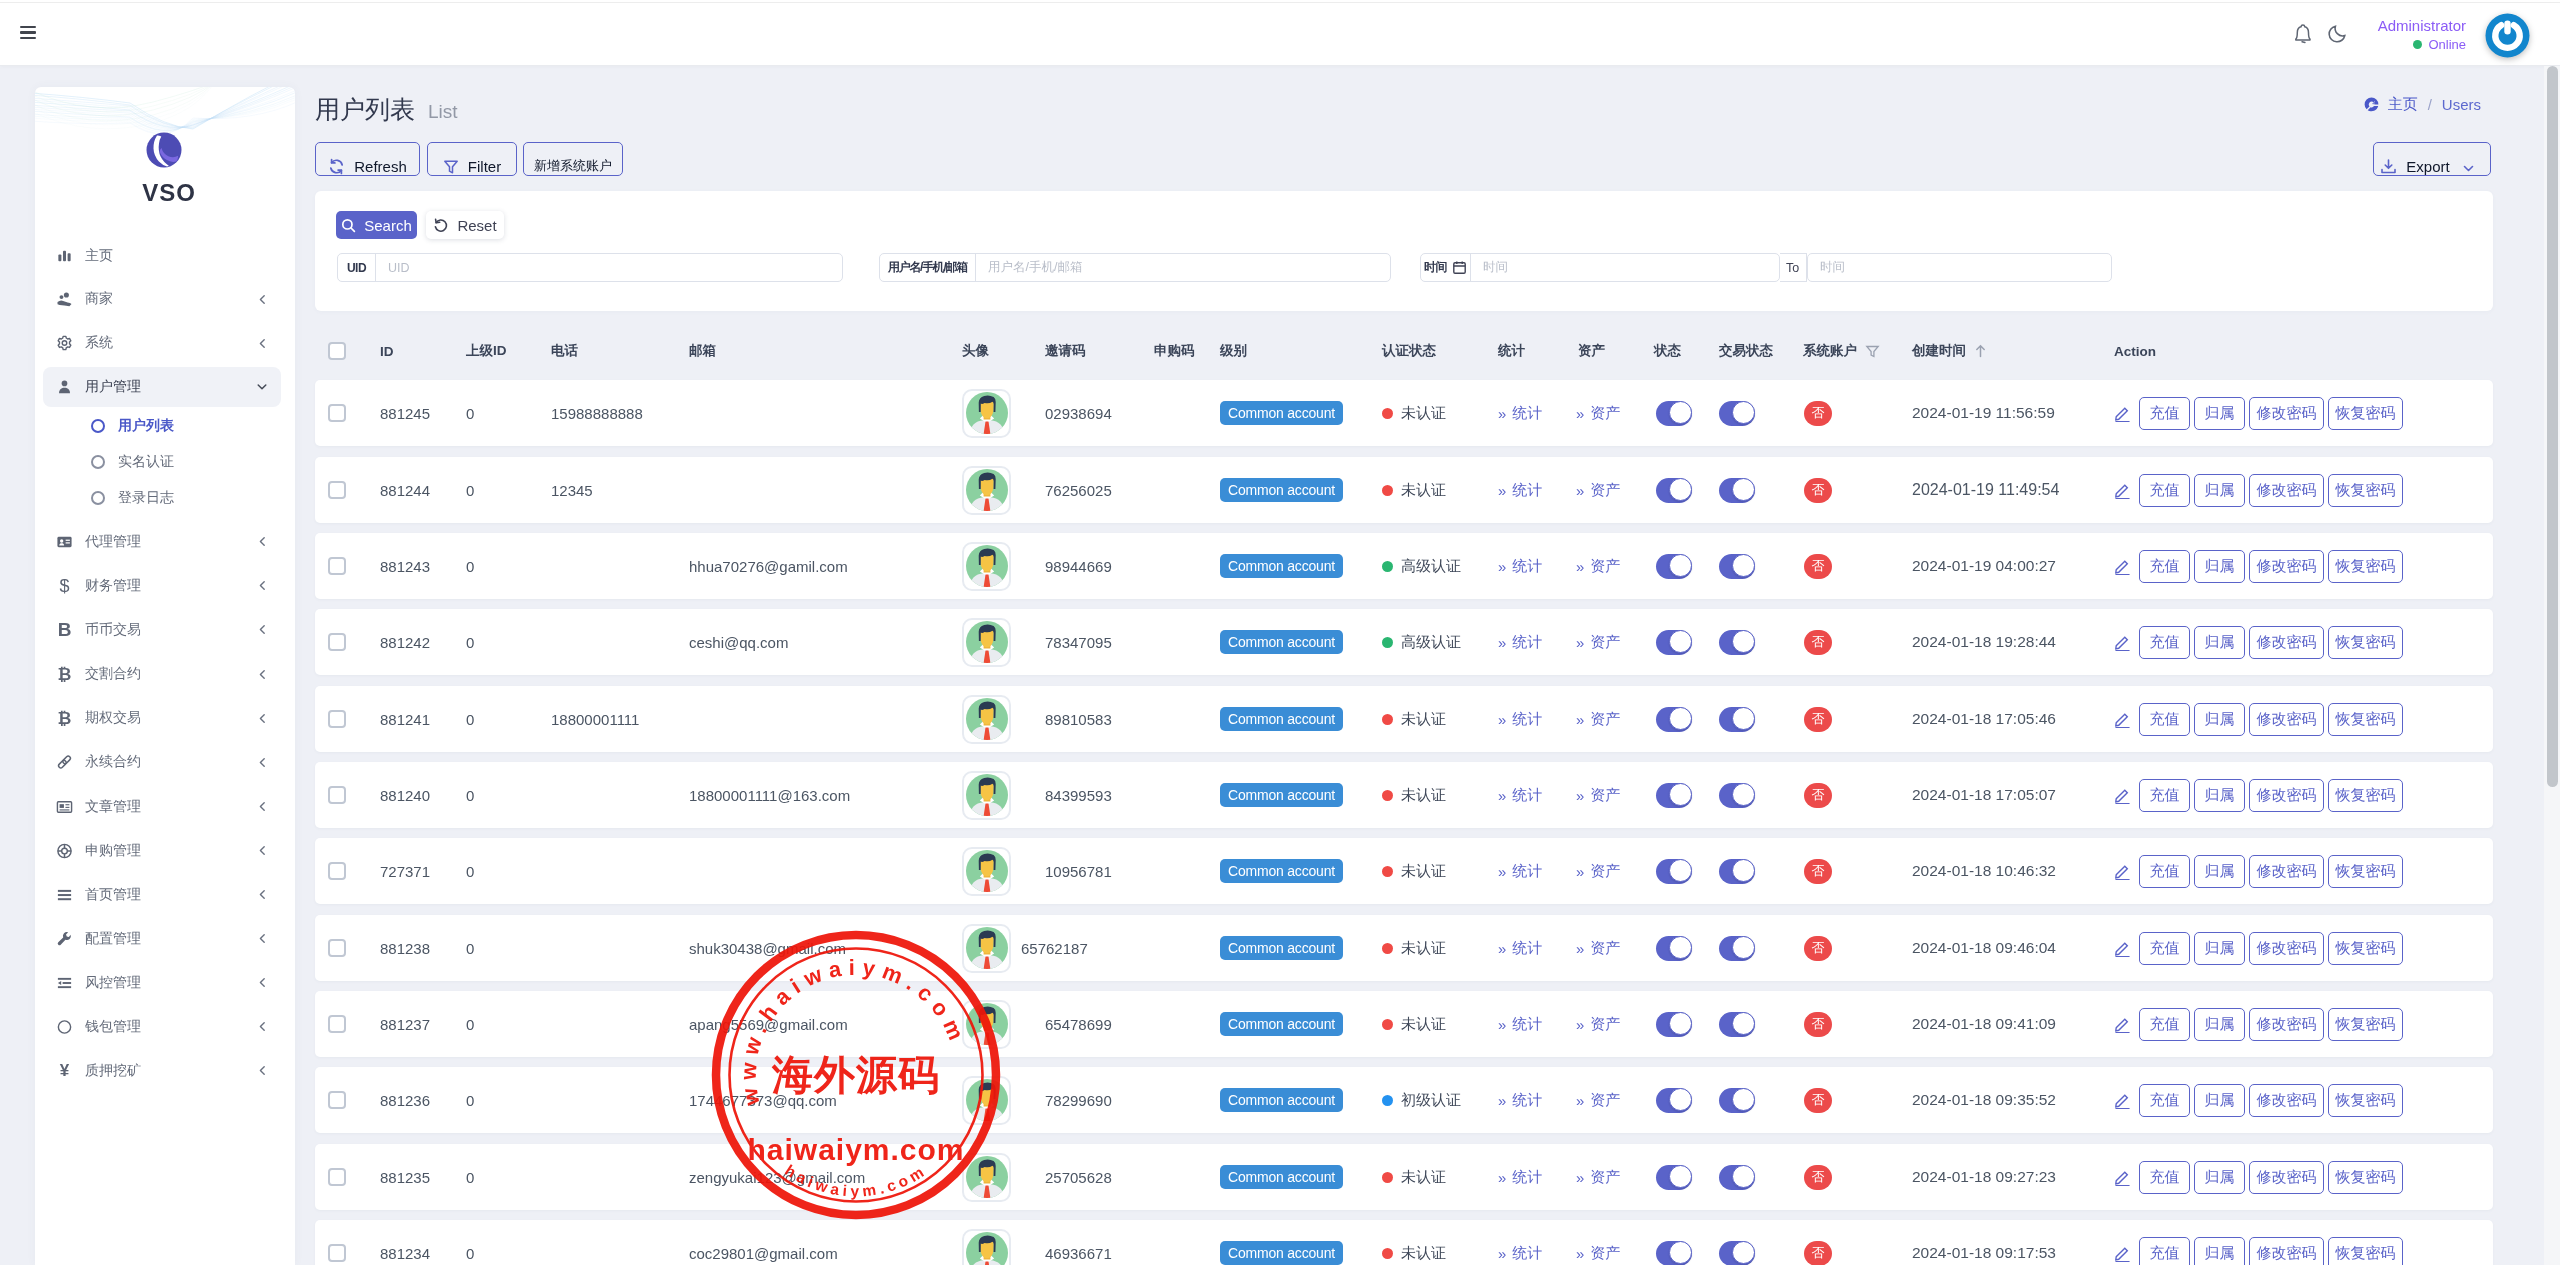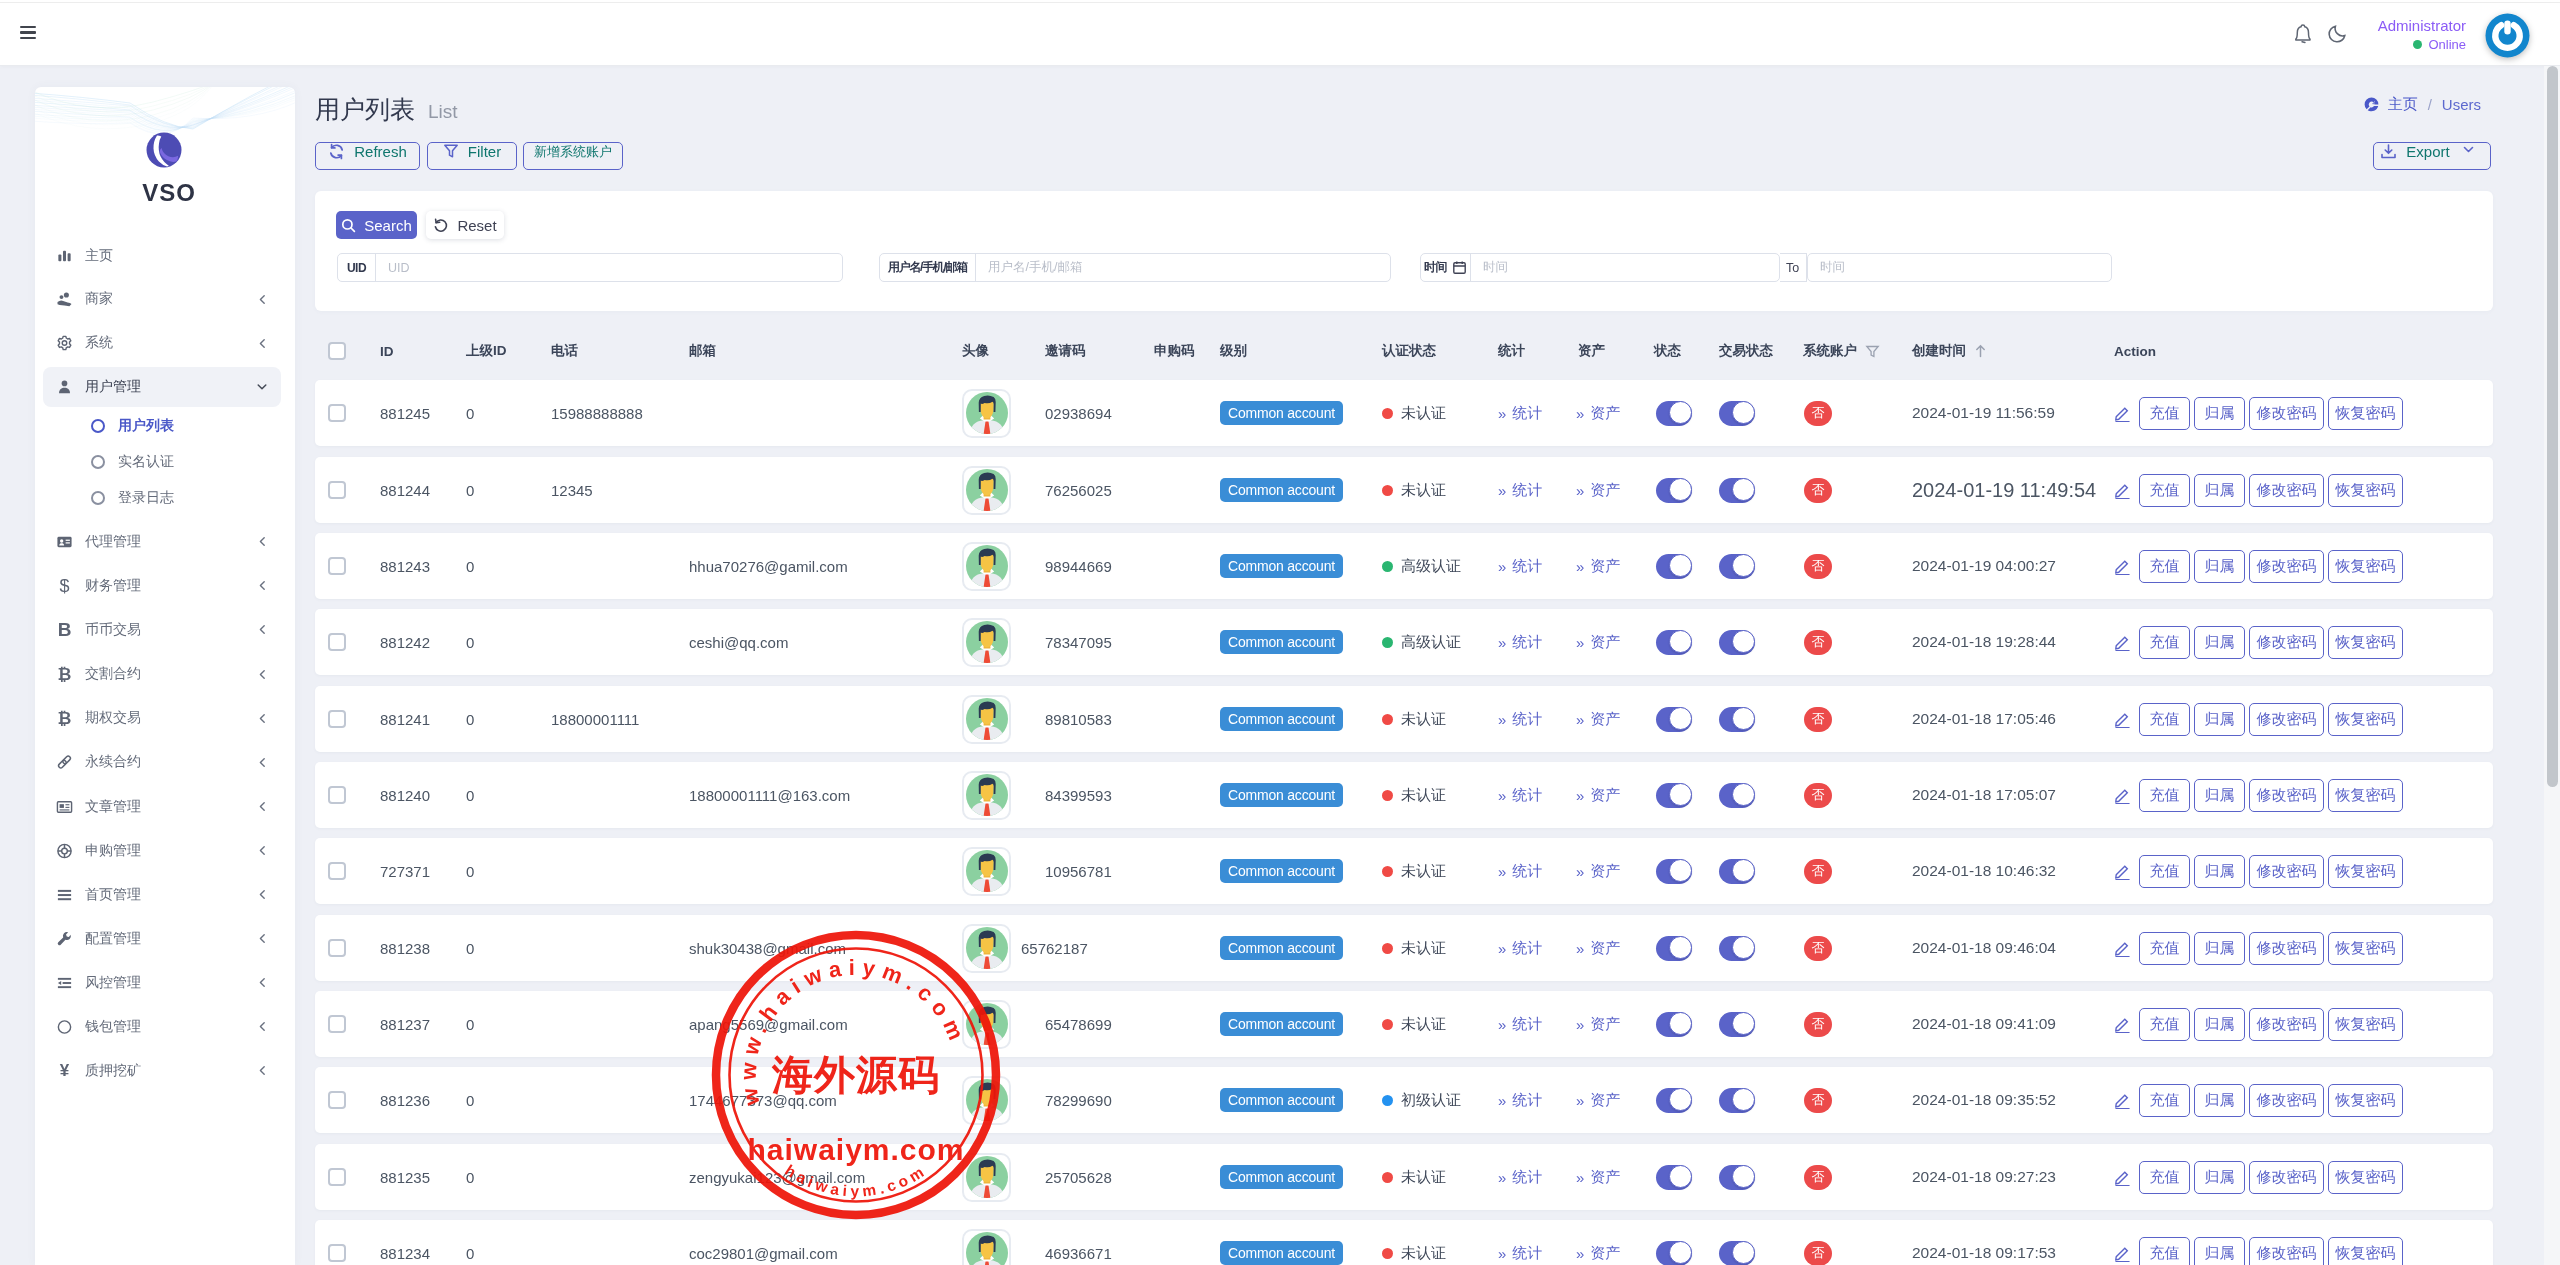--- a/index.html
+++ b/index.html
@@ -17,21 +17,21 @@
 .item .mt { margin-left:12px; font-size:14px; }
 .item .chev { position:absolute; right:13px; }
 .item.active { background:#f0f2f7; border-radius:8px; color:#3b4152; }
 .item.sub .mt { margin-left:13px; }
 .rad { width:14px; height:14px; border-radius:50%; border:2px solid #757c8c; margin-left:48px; background:#fff; }
 .item.on .mt { color:#4a58c8; font-weight:700; }
 .tbell { position:absolute; top:22px; }
 .title { position:absolute; left:315px; top:93px; font-size:25px; font-weight:500; color:#32394e; letter-spacing:0; }
 .title small { font-size:19px; font-weight:400; color:#9298a6; margin-left:13px; }
 .crumb { position:absolute; top:95px; right:79px; color:#4a58c8; font-size:15px; display:flex; align-items:center; }
-.btn { position:absolute; height:28px; border:1px solid #5a63c9; border-radius:5px; color:#0f766e; font-size:15px; display:inline-flex; align-items:flex-start; justify-content:center; background:transparent; }
+.btn { position:absolute; height:34px; border:1px solid #5a63c9; border-radius:5px; color:#0f172a; font-size:15px; display:inline-flex; align-items:flex-end; justify-content:center; background:transparent; }
 .btn svg { margin-right:9px; }
 .searchcard { position:absolute; left:315px; top:191px; width:2178px; height:120px; background:#fff; border-radius:6px; box-shadow:0 1px 4px rgba(80,90,120,0.04); }
 .sbtn { position:absolute; left:21px; top:20px; width:81px; height:28px; background:#5a63c9; border-radius:5px; color:#fff; display:inline-flex; align-items:center; justify-content:center; font-size:15px; }
 .sbtn svg { margin-right:8px; }
 .rbtn { position:absolute; left:111px; top:20px; width:78px; height:28px; background:#fff; border-radius:5px; color:#3f4254; display:inline-flex; align-items:center; justify-content:center; font-size:15px; box-shadow:0 1px 5px rgba(60,70,100,0.18); }
 .rbtn svg { margin-right:8px; }
 .fgroup { position:absolute; top:62px; height:29px; border:1px solid #dde1ea; border-radius:5px; background:#fff; display:flex; align-items:center; }
 .flabel { height:100%; display:flex; align-items:center; justify-content:center; border-right:1px solid #dde1ea; font-weight:700; font-size:12px; letter-spacing:-0.5px; color:#32394e; white-space:nowrap; }
 .finput { padding:0 12px; color:#b9bec9; font-size:12.5px; white-space:nowrap; }
 .header-row { position:absolute; left:315px; top:311px; width:2178px; height:69px; }
@@ -528,21 +528,21 @@
       </span>
     </span>
 <span class="c" style="left:1404px">
       <span class="tog">
         <span class="knob"></span>
       </span>
     </span>
 <span class="c" style="left:1489px">
       <span class="no">否</span>
     </span>
-<span class="c" style="left:1597px;font-size:20px">2024-01-19 11:49:54</span>
+<span class="c" style="left:1597px;font-size:16px">2024-01-19 11:49:54</span>
 <span class="c" style="left:1799px">
       <svg width="17" height="17" viewBox="0 0 17 17" fill="none" stroke="#5a63c9" stroke-width="1.4">
         <path d="M2.2 11.8 L10.8 3.2 L13.3 5.7 L4.7 14.3 L1.8 14.9 Z"></path>
         <path d="M2 16.6 L15 16.6" stroke-linecap="round"></path>
       </svg>
     </span>
 <span class="c" style="left:1824px">
       <span class="abtn" style="width:51px">充值</span>
     </span>
 <span class="c" style="left:1879px">

